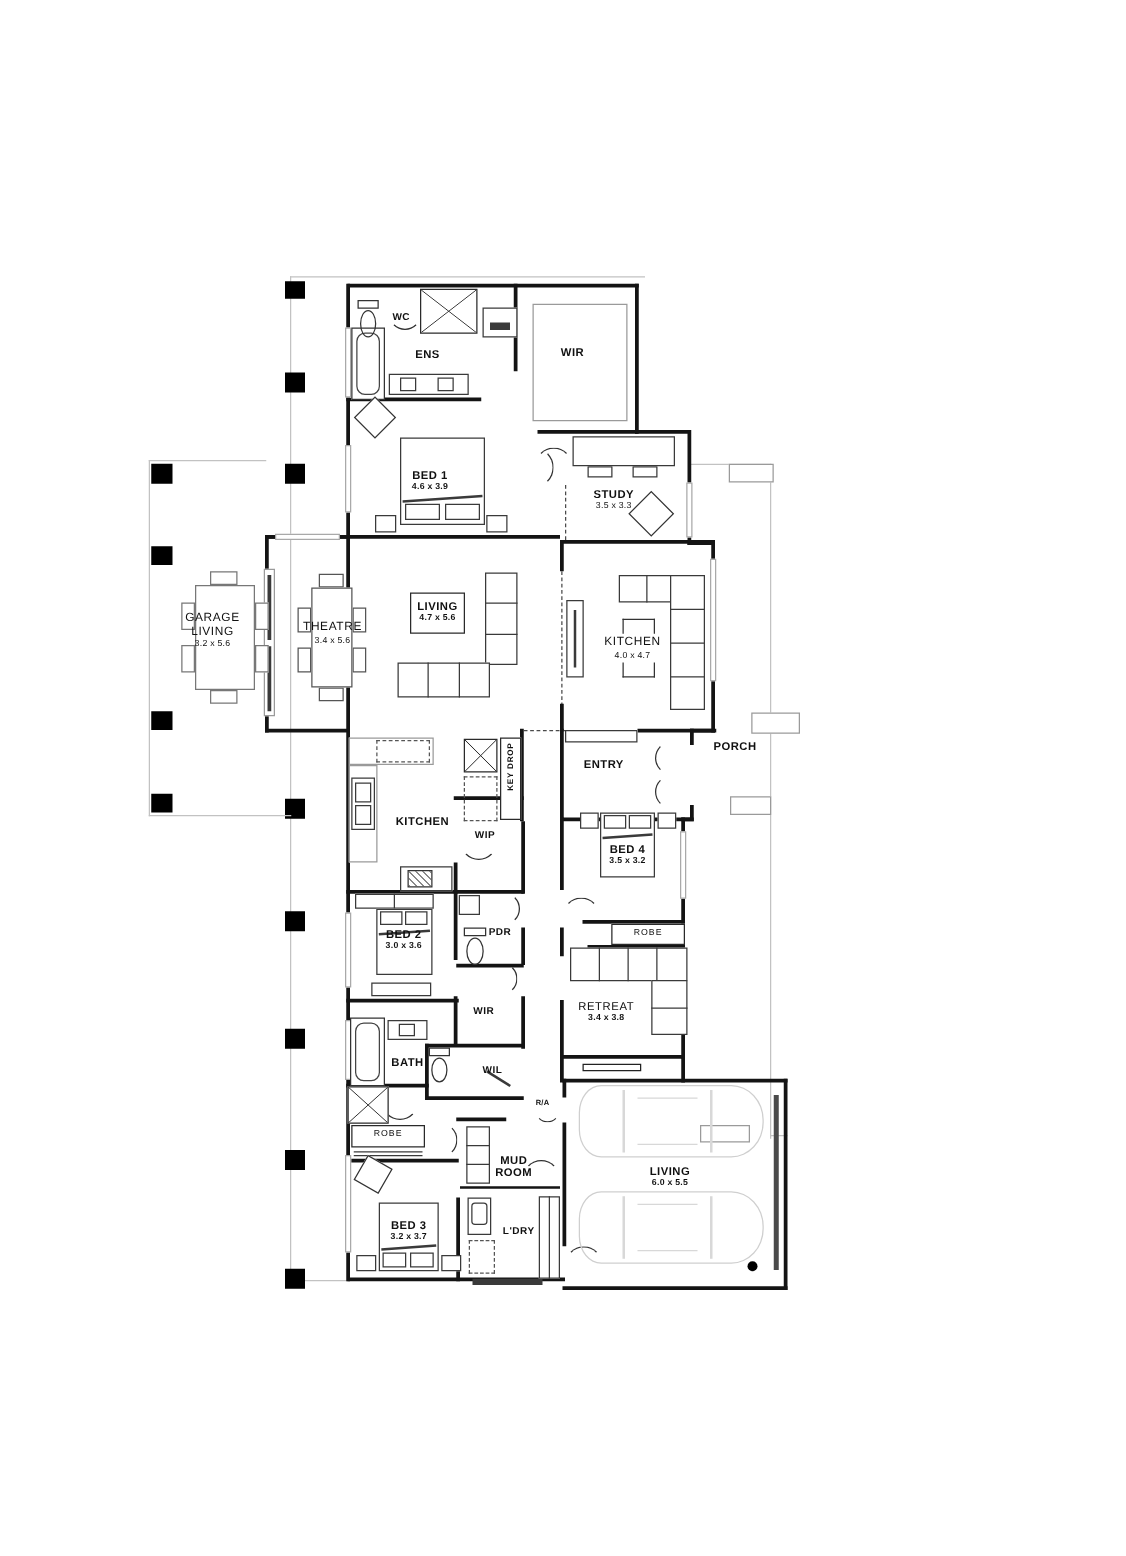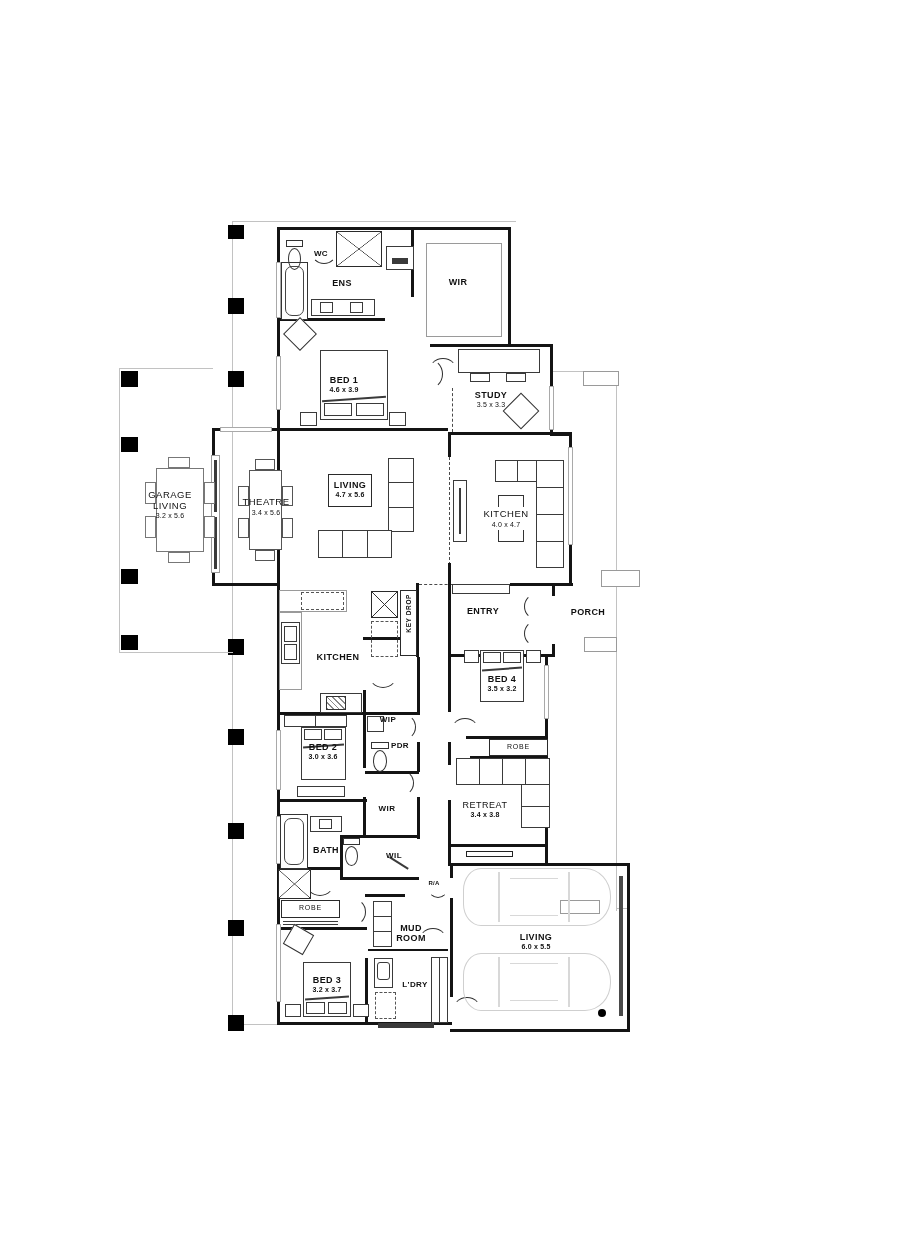--- a/index.html
+++ b/index.html
@@ -362,27 +362,27 @@
     <div class="rn">LIVING</div>
     <div class="rd b">4.7 x 5.6</div>
   </div>
   <div class="lbl" style="left:478px;top:509px;width:56px">
     <div class="rn" style="font-weight:400;letter-spacing:.5px;font-size:9.5px">KITCHEN</div>
     <div class="rd">4.0 x 4.7</div>
   </div>
   <div class="lbl" style="left:458px;top:606px;width:50px">
     <div class="rn">ENTRY</div>
   </div>
-  <div class="lbl" style="left:564px;top:607px;width:48px">
+  <div class="lbl" style="left:564px;top:592px;width:48px">
     <div class="rn">PORCH</div>
   </div>
   <div class="lbl" style="left:310px;top:652px;width:56px">
     <div class="rn">KITCHEN</div>
   </div>
-  <div class="lbl" style="left:372px;top:716px;width:32px">
+  <div class="lbl" style="left:372px;top:664px;width:32px">
     <div class="rn sm">WIP</div>
   </div>
   <div class="lbl" style="left:480px;top:674px;width:44px">
     <div class="rn">BED 4</div>
     <div class="rd b">3.5 x 3.2</div>
   </div>
   <div class="lbl" style="left:301px;top:742px;width:44px">
     <div class="rn">BED 2</div>
     <div class="rd b">3.0 x 3.6</div>
   </div>

